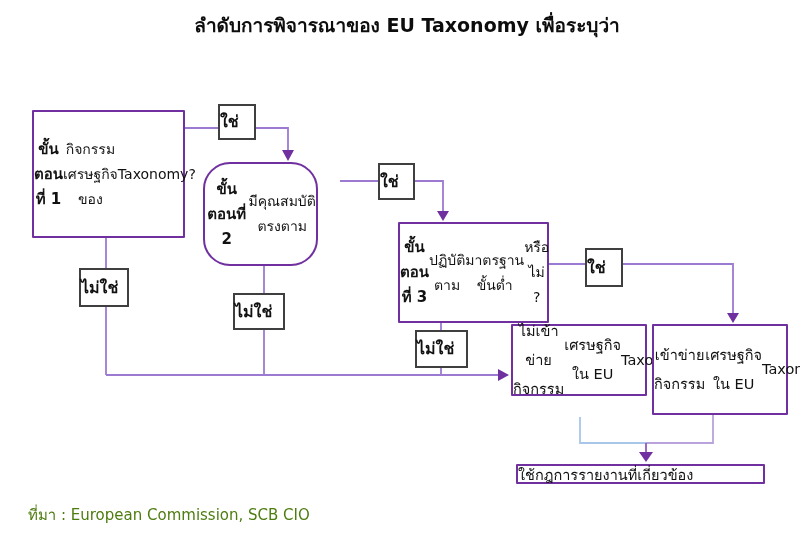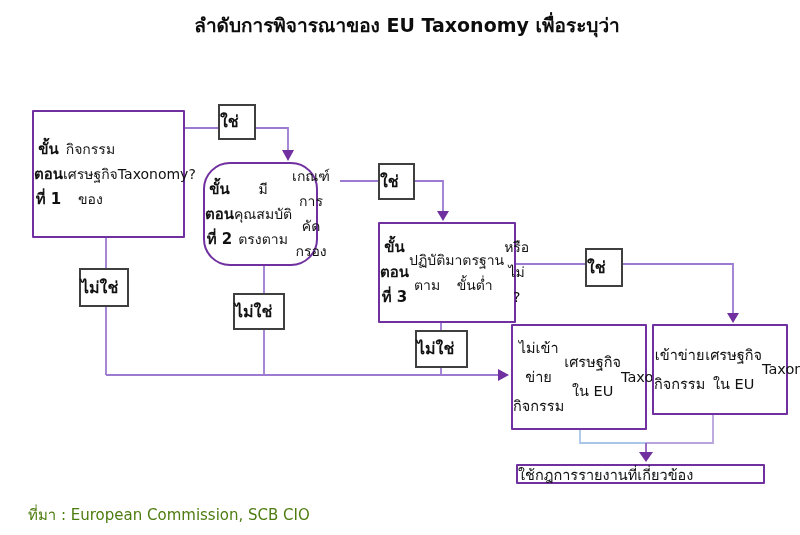--- a/index.html
+++ b/index.html
@@ -18,30 +18,30 @@
   .step,.outcome,.final{border:2px solid #7030a0;border-radius:1px;}
   .tag{border:2px solid #3f3f3f;font-weight:bold;font-size:16px;line-height:16px;}
 
   .step .hd{font-weight:bold;font-size:15px;line-height:25px;}
   .step .ln{font-size:14px;line-height:25px;}
   .outcome .ln{font-size:14.5px;line-height:29px;}
   .final{font-size:14.5px;}
 
   #step1{left:32px;top:110px;width:153px;height:128px;}
   #step2{left:203px;top:162px;width:115px;height:104px;border-radius:27px;}
-  #step3{left:378px;top:222px;width:138px;height:101px;}
+  #step3{left:398px;top:222px;width:151px;height:101px;}
 
   #yes1{left:218px;top:104px;width:38px;height:36px;}
   #yes2{left:378px;top:163px;width:37px;height:37px;}
   #yes3{left:585px;top:248px;width:38px;height:39px;}
   #no1{left:79px;top:268px;width:50px;height:39px;}
   #no2{left:233px;top:293px;width:52px;height:37px;}
   #no3{left:415px;top:330px;width:53px;height:38px;}
 
-  #outcome-not{left:511px;top:324px;width:136px;height:106px;}
+  #outcome-not{left:511px;top:324px;width:136px;height:72px;}
   #outcome-yes{left:652px;top:324px;width:136px;height:91px;}
   #final-box{left:516px;top:464px;width:249px;height:20px;}
 
   #source-line{position:absolute;left:28px;top:503px;font-size:15px;color:#4d7c0f;z-index:2;}
 </style>
 </head>
 <body>
 
 <div class="canvas">
 
@@ -85,21 +85,20 @@
 
   <div class="node step" id="step1">
     <div class="hd">ขั้นตอนที่ 1</div>
     <div class="ln">กิจกรรมเศรษฐกิจของ</div>
     <div class="ln">Taxonomy?</div>
   </div>
 
   <div class="node step" id="step2">
     <div class="hd">ขั้นตอนที่ 2</div>
     <div class="ln">มีคุณสมบัติตรงตาม</div>
-    <div class="ln">เกณฑ์การคัดกรอง</div>
   </div>
 
   <div class="node step" id="step3">
     <div class="hd">ขั้นตอนที่ 3</div>
     <div class="ln">ปฏิบัติตาม</div>
     <div class="ln">มาตรฐานขั้นต่ำ</div>
     <div class="ln">หรือไม่ ?</div>
   </div>
 
   <div class="node tag" id="yes1">

